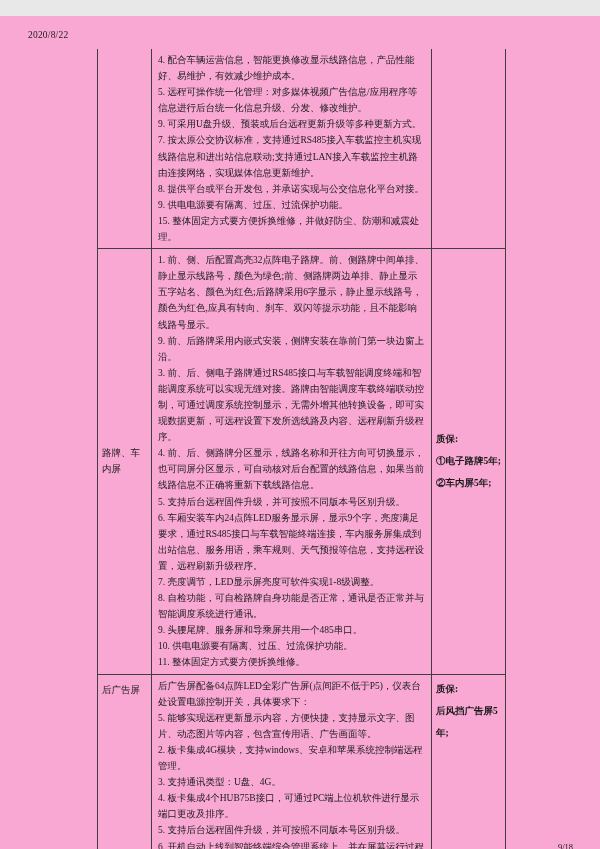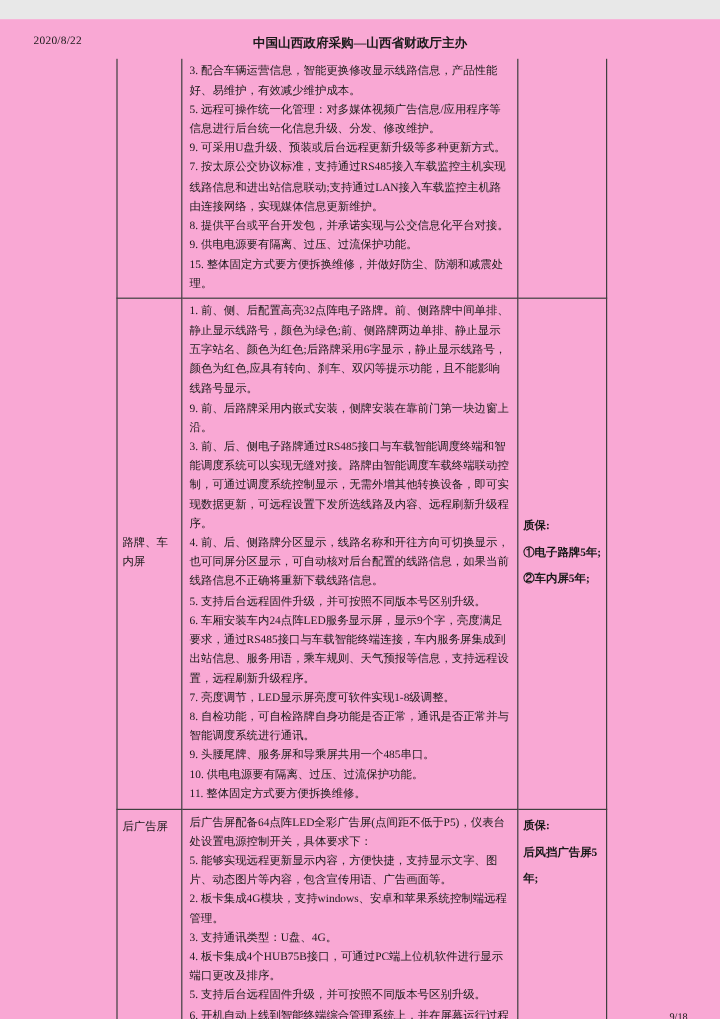--- a/index.html
+++ b/index.html
@@ -50,33 +50,32 @@
     position:absolute; right:27px; top:826px;
     font-size:8.5px;
   }
 </style>
 </head>
 <body>
 
 <div class="page">
 
   <div class="header-date">2020/8/22</div>
-  <div class="header-title">中国山西政府采购—山西省财政厅主办</div>
 
   <table class="spec-table">
     <colgroup>
         <col class="c1">
         <col class="c2">
         <col class="c3">
       </colgroup>
     <tbody>
         <tr class="r1">
       <td class="label-cell"></td>
       <td class="spec-cell">
-            <p>3. 配合车辆运营信息，智能更换修改显示线路信息，产品性能好、易维护，有效减少维护成本。</p>
+            <p>4. 配合车辆运营信息，智能更换修改显示线路信息，产品性能好、易维护，有效减少维护成本。</p>
             <p>5. 远程可操作统一化管理：对多媒体视频广告信息/应用程序等信息进行后台统一化信息升级、分发、修改维护。</p>
             <p>9. 可采用U盘升级、预装或后台远程更新升级等多种更新方式。</p>
             <p>7. 按太原公交协议标准，支持通过RS485接入车载监控主机实现线路信息和进出站信息联动;支持通过LAN接入车载监控主机路由连接网络，实现媒体信息更新维护。</p>
             <p>8. 提供平台或平台开发包，并承诺实现与公交信息化平台对接。</p>
             <p>9. 供电电源要有隔离、过压、过流保护功能。</p>
             <p>15. 整体固定方式要方便拆换维修，并做好防尘、防潮和减震处理。</p>
           </td>
       <td class="warranty-cell"></td>
     </tr>
     <tr class="r2">

